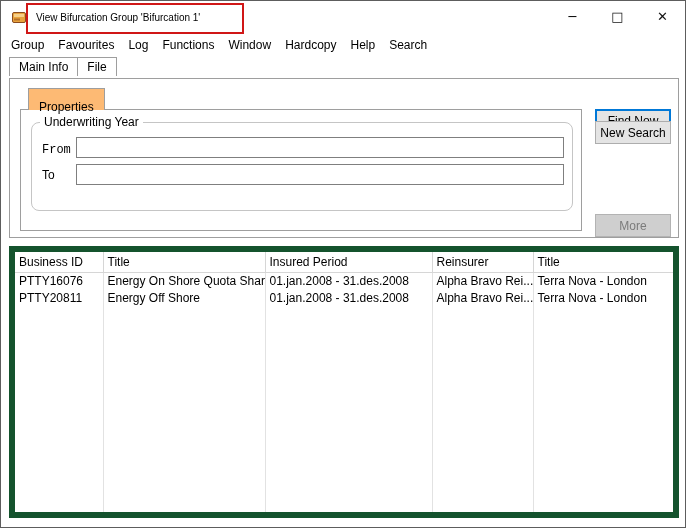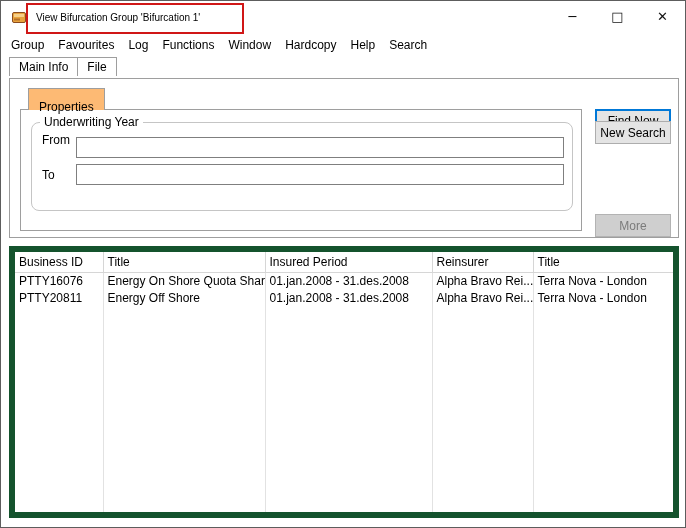--- a/index.html
+++ b/index.html
@@ -29,21 +29,21 @@
   
   .outer-panel { position: absolute; left: 8px; top: 77px; width: 670px; height: 160px; border: 1px solid #9e9e9e; background: #fff; }
   .props-tab { position: absolute; left: 18px; top: 9px; height: 22px; line-height: 21px; padding: 8px 10px;
     border: 1px solid #9e9e9e; border-bottom: none; background: #fdba74; z-index: 2; }
   .props-panel { position: absolute; left: 10px; top: 30px; width: 562px; height: 122px; border: 1px solid #9e9e9e; background: #fff; }
   .groupbox { position: absolute; left: 10px; top: 12px; width: 542px; height: 89px; border: 1px solid #c5c5c5; border-radius: 8px; }
   .groupbox-label { position: absolute; top: -8px; left: 8px; background: #fff; padding: 0 4px; }
   .field-label { position: absolute; left: 10px; }
   .field-input { position: absolute; left: 44px; width: 488px; height: 21px; border: 1px solid #7f7f7f; background: #fff;
     font-family: "Liberation Sans", sans-serif; font-size: 12px; padding: 0 3px; }
-  .lbl-from { top: 10px; } .inp-from { top: 14px; }
+  .lbl-from { top: 20px; font-family: Liberation Mono, monospace; } .inp-from { top: 14px; }
   .lbl-to   { top: 45px; } .inp-to   { top: 41px; }
   
   .btn { position: absolute; left: 585px; width: 76px; height: 23px; font-family: "Liberation Sans", sans-serif;
     font-size: 12px; background: #e4e4e4; border: 1px solid #adadad; cursor: default; padding: 0; }
   .btn-find { top: 30px; border: 1px solid #0078d7; box-shadow: inset 0 0 0 1px #0078d7; }
   .btn-new  { top: 42px; }
   .btn-more { top: 135px; background: #cfcfcf; color: #7b7b7b; border: 1px solid #b3b3b3; text-align: center; }
   
   .results { position: absolute; left: 8px; top: 245px; width: 670px; height: 272px; border: 6px solid #14532d; background: #fff; overflow: hidden; }
   table.grid { border-collapse: collapse; table-layout: fixed; width: 100%; }

